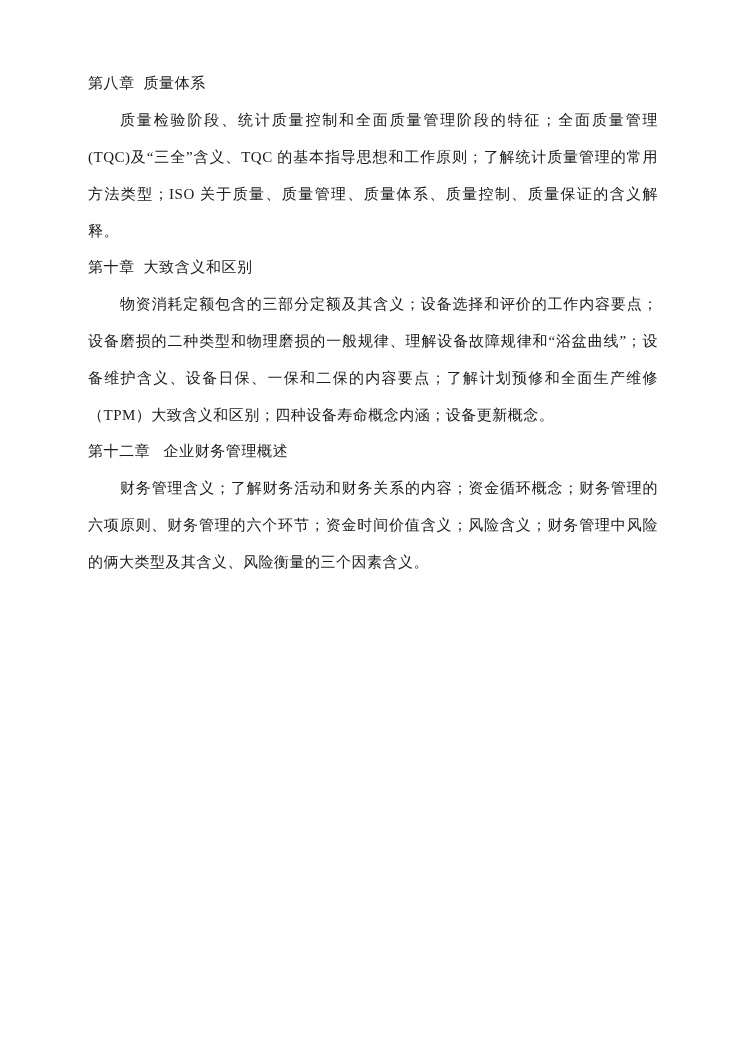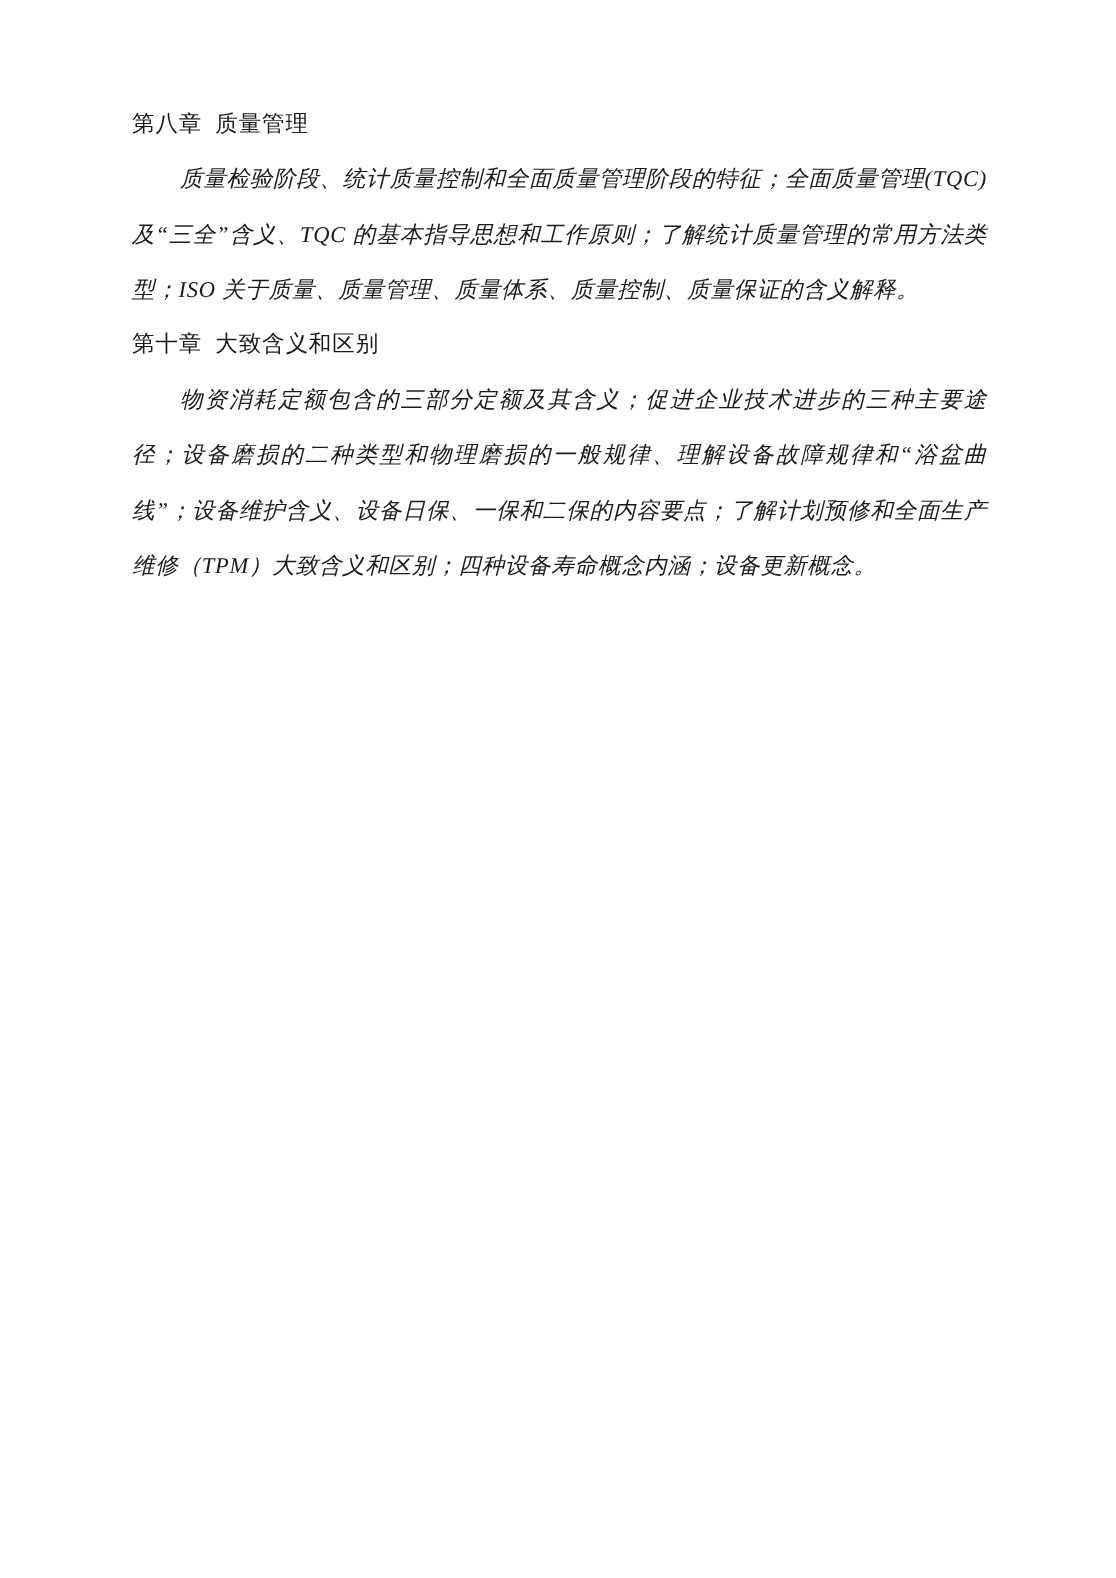--- a/index.html
+++ b/index.html
@@ -33,38 +33,41 @@
   .para {
     font-family: "Liberation Serif", "DejaVu Serif", serif;
     font-size: 15px;
     line-height: 37px;
     color: #1a1a1a;
     letter-spacing: 0.5px;
     text-align: justify;
     text-justify: inter-ideograph;
     text-indent: 32px;
     margin: 0 0 2px 0;
-    font-style: italic;
   }
   .block {
     margin-bottom: 2px;
   }
 </style>
 </head>
 <body>
 
 <div class="page">
   <div class="content">
 
     <div class="block">
-      <p class="heading">第八章  质量管理</p>
+      <p class="heading">第八章  质量体系</p>
       <p class="para">质量检验阶段、统计质量控制和全面质量管理阶段的特征；全面质量管理(TQC)及“三全”含义、TQC 的基本指导思想和工作原则；了解统计质量管理的常用方法类型；ISO 关于质量、质量管理、质量体系、质量控制、质量保证的含义解释。</p>
     </div>
 
     <div class="block">
       <p class="heading">第十章  大致含义和区别</p>
-      <p class="para">物资消耗定额包含的三部分定额及其含义；促进企业技术进步的三种主要途径；设备磨损的二种类型和物理磨损的一般规律、理解设备故障规律和“浴盆曲线”；设备维护含义、设备日保、一保和二保的内容要点；了解计划预修和全面生产维修（TPM）大致含义和区别；四种设备寿命概念内涵；设备更新概念。</p>
+      <p class="para">物资消耗定额包含的三部分定额及其含义；设备选择和评价的工作内容要点；设备磨损的二种类型和物理磨损的一般规律、理解设备故障规律和“浴盆曲线”；设备维护含义、设备日保、一保和二保的内容要点；了解计划预修和全面生产维修（TPM）大致含义和区别；四种设备寿命概念内涵；设备更新概念。</p>
     </div>
 
 
+    <div class="block">
+      <p class="heading">第十二章   企业财务管理概述</p>
+      <p class="para">财务管理含义；了解财务活动和财务关系的内容；资金循环概念；财务管理的六项原则、财务管理的六个环节；资金时间价值含义；风险含义；财务管理中风险的俩大类型及其含义、风险衡量的三个因素含义。</p>
+    </div>
 
   </div>
 </div>
 
 </body></html>

